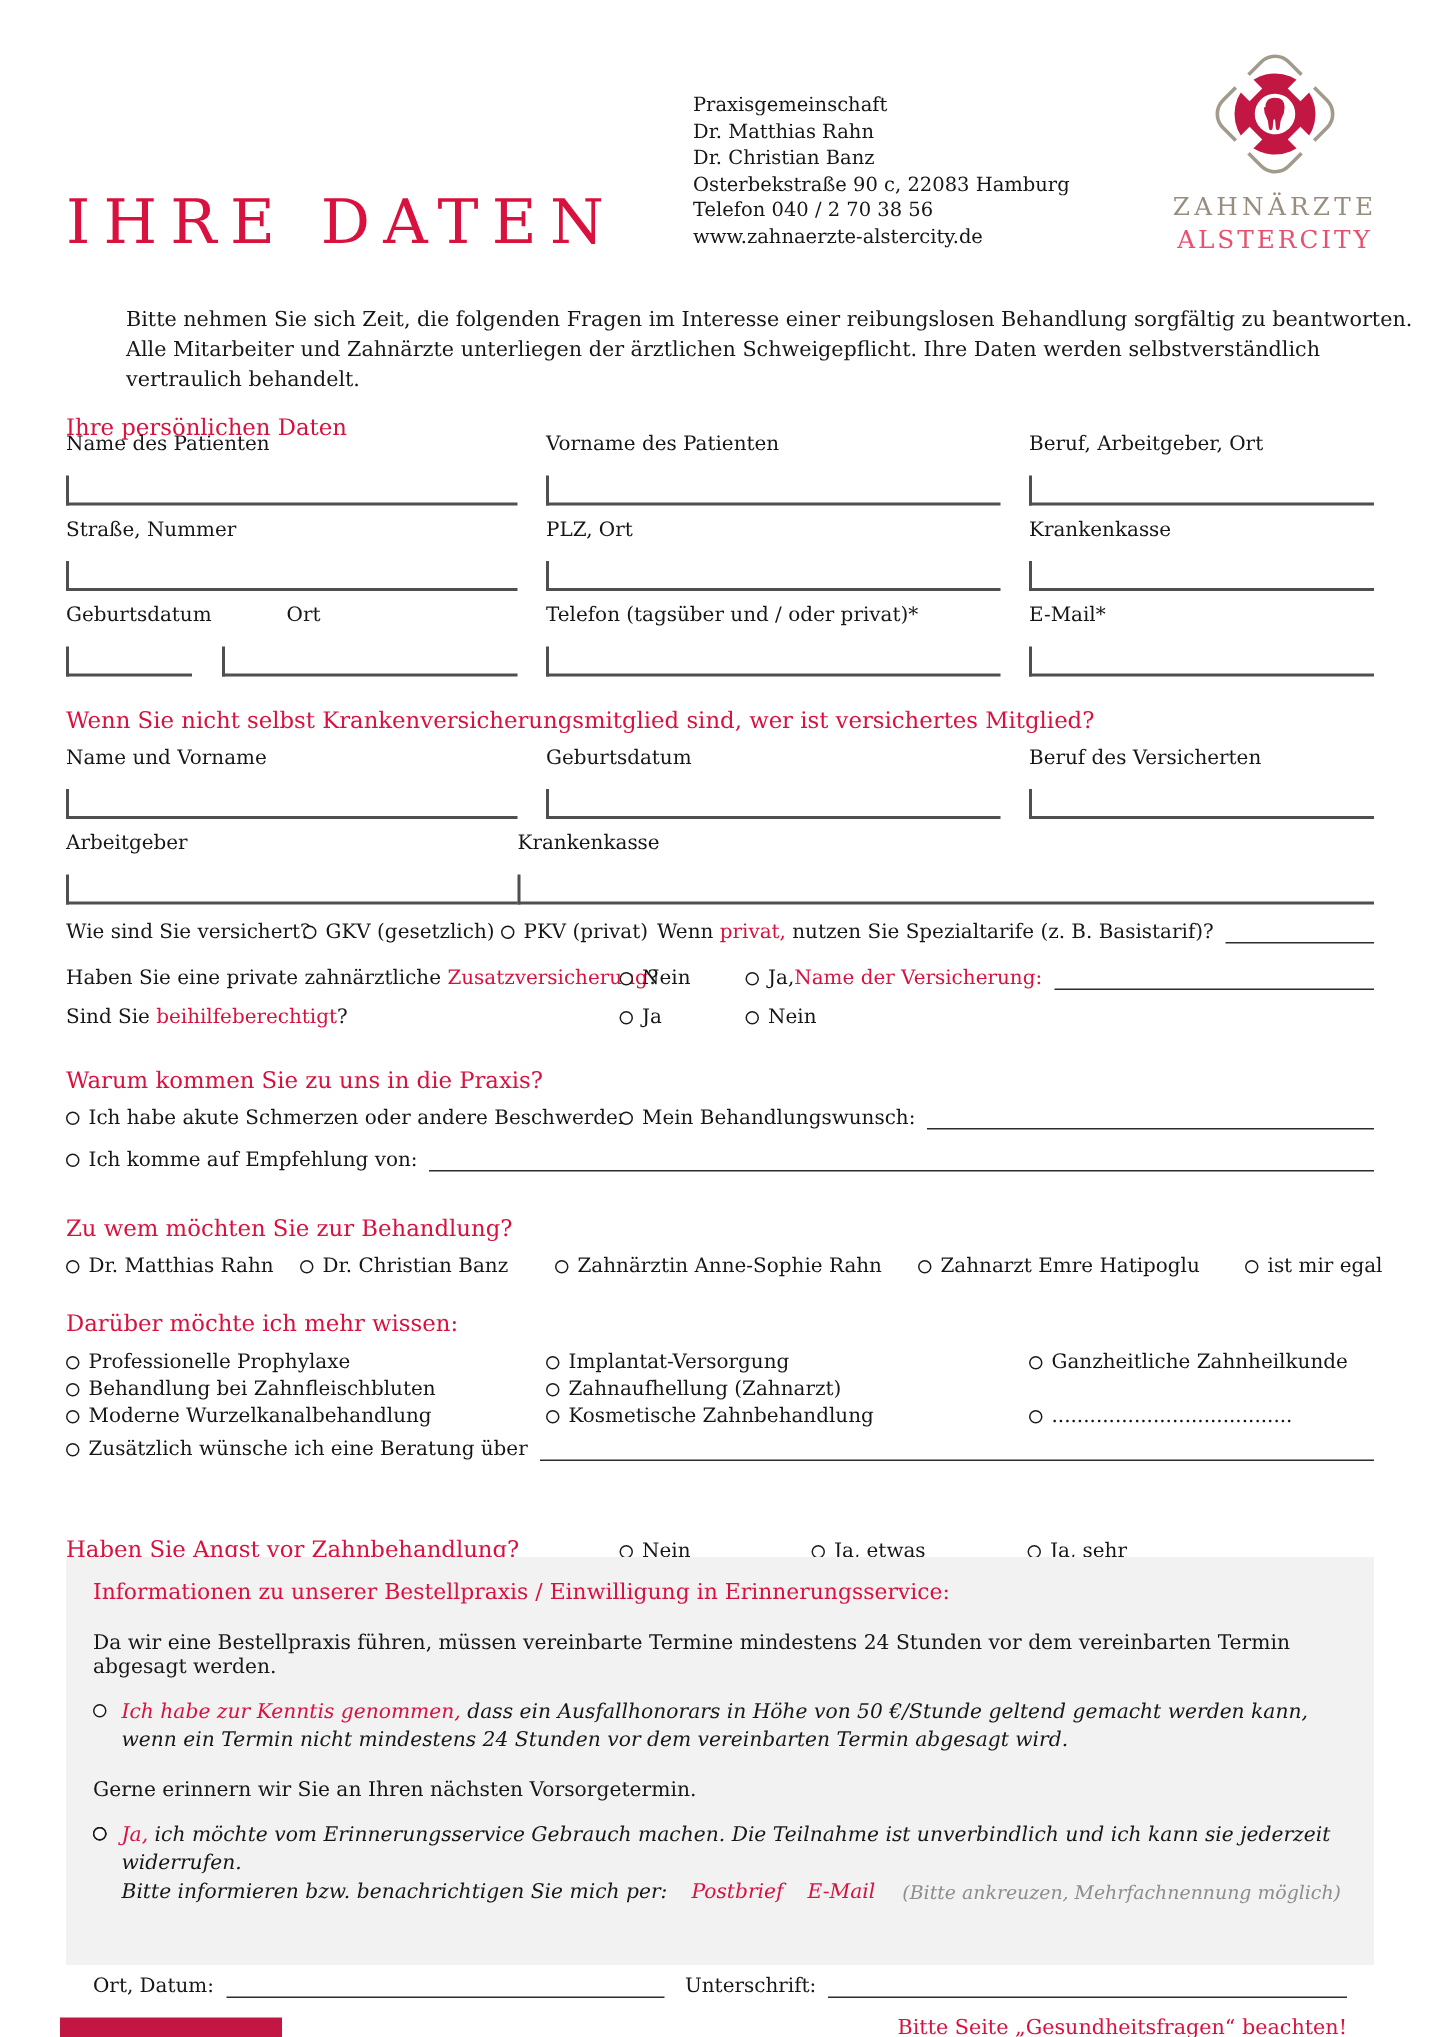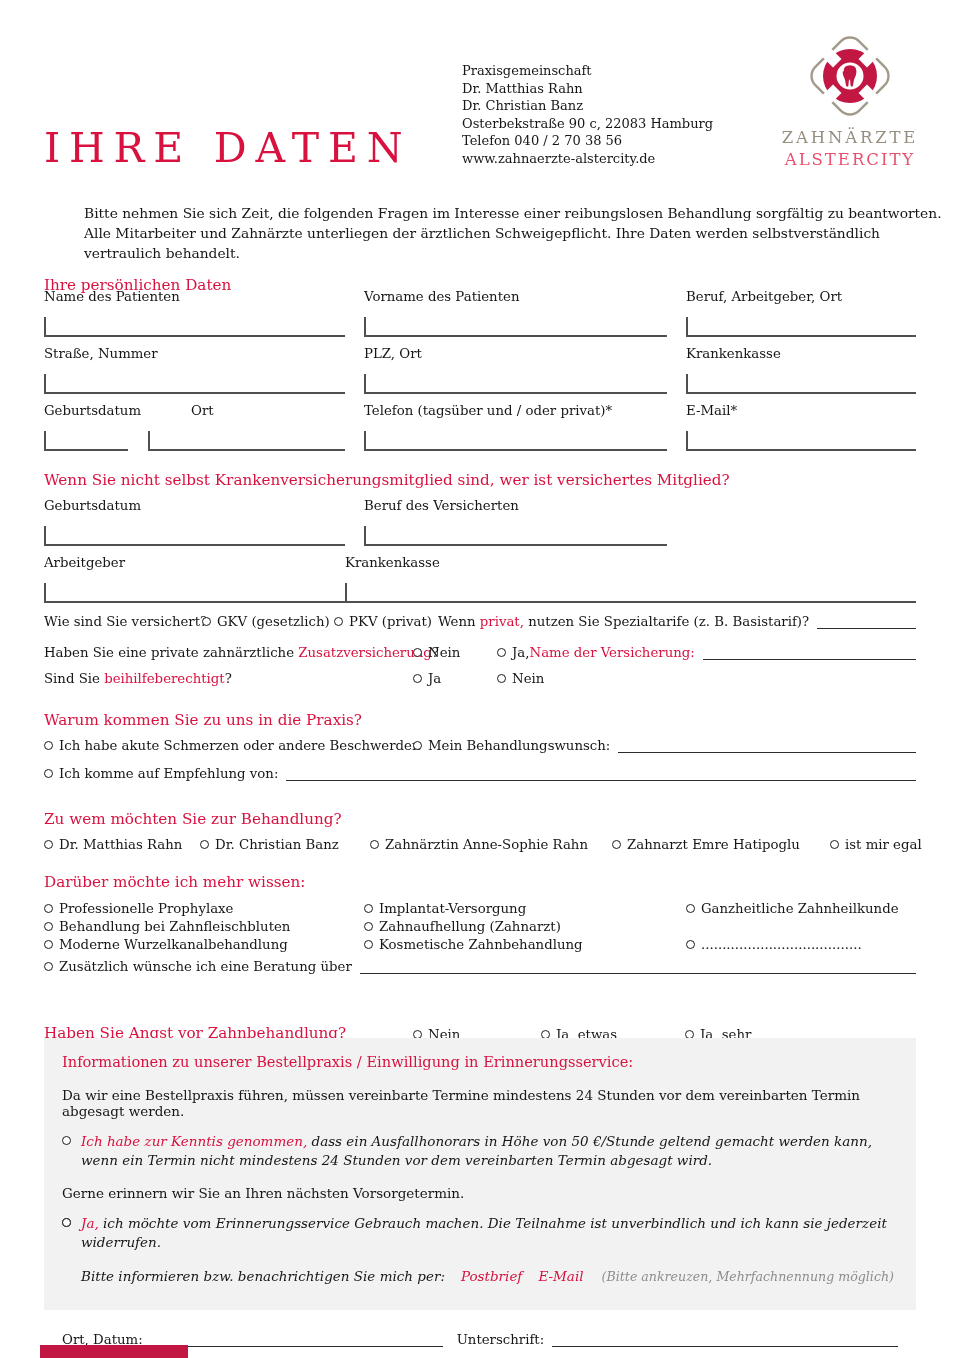--- a/index.html
+++ b/index.html
@@ -62,21 +62,21 @@
 
   .more-grid{display:grid;grid-template-columns:301px 303px 230px;column-gap:19px;row-gap:3px;font-size:13.3px;}
 
   
   .infobox{position:absolute;left:44px;top:1038px;width:872px;height:272px;background:var(--boxbg);padding:15px 18px;font-size:13.5px;}
   .infobox .sec-h{font-size:14.6px;}
   .ib-p{margin-top:17px;}
   .consent{position:relative;margin-top:13px;padding-left:19px;font-style:italic;line-height:19px;}
   .consent .radio{position:absolute;left:0;top:4px;}
   .consent .lead{color:var(--red);}
-  .c2-line2{margin-top:15px;display:flex;align-items:center;flex-wrap:nowrap;}
+  .c2-line2{margin-top:0;display:flex;align-items:center;flex-wrap:nowrap;}
   .c2-line2 .opt{margin-left:16px;color:var(--red);}
   .note{color:var(--gray);font-size:12.6px;margin-left:18px;}
   .sigrow{display:flex;align-items:flex-end;margin-top:46px;font-style:normal;font-size:13.3px;}
   .sigrow .l1{flex:0 0 292px;border-bottom:1.5px solid #2c2c2c;height:15px;margin-left:8px;}
   .sigrow .lab2{margin-left:14px;}
   .sigrow .l2{flex:1;border-bottom:1.5px solid #2c2c2c;height:15px;margin-left:8px;}
   .footer-note{margin-top:12px;text-align:right;color:var(--red);font-size:13.8px;}
 
   .bottom-bar{position:absolute;left:40px;top:1345px;width:148px;height:13px;background:var(--ring);}
 </style>
@@ -166,20 +166,24 @@
     <div>
       <div class="label">E-Mail*</div>
       <div class="fieldline"></div>
     </div>
   </div>
 
   <div class="abs sec-h" style="top:471px;">Wenn Sie nicht selbst Krankenversicherungsmitglied sind, wer ist versichertes Mitglied?</div>
 
   <div class="abs grid3" style="top:498px;">
     <div>
+      <div class="label">Name und Vorname</div>
+      <div class="fieldline"></div>
+    </div>
+    <div>
       <div class="label">Geburtsdatum</div>
       <div class="fieldline"></div>
     </div>
     <div>
       <div class="label">Beruf des Versicherten</div>
       <div class="fieldline"></div>
     </div>
   </div>
 
   <div class="abs grid2w" style="top:555px;">

